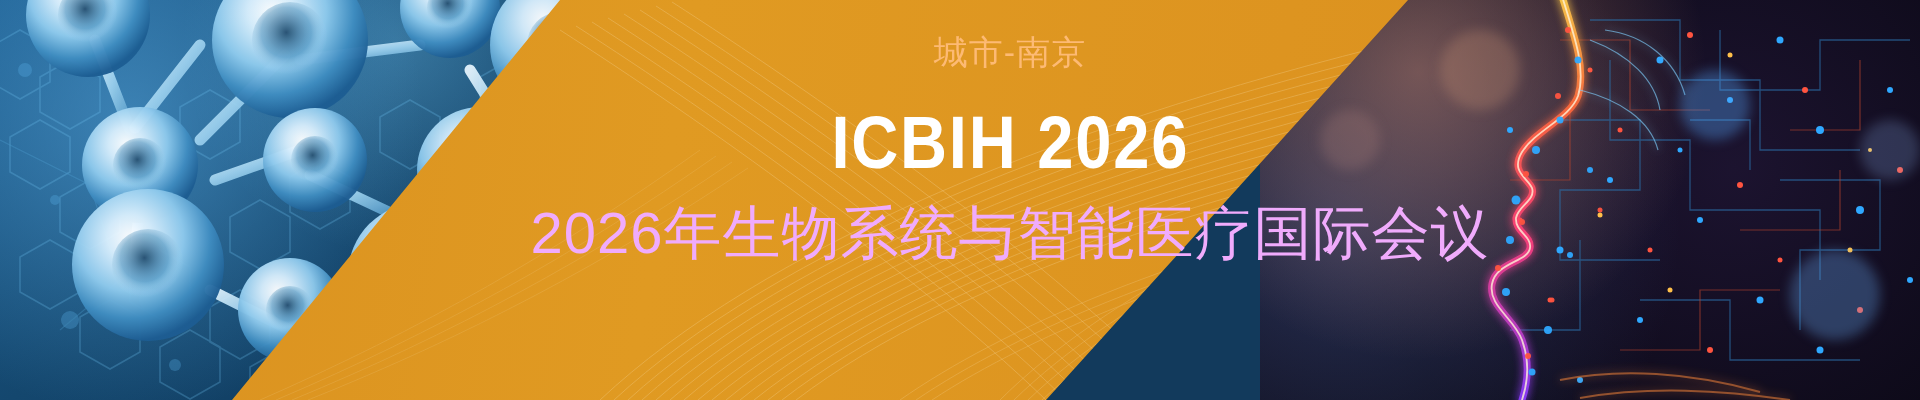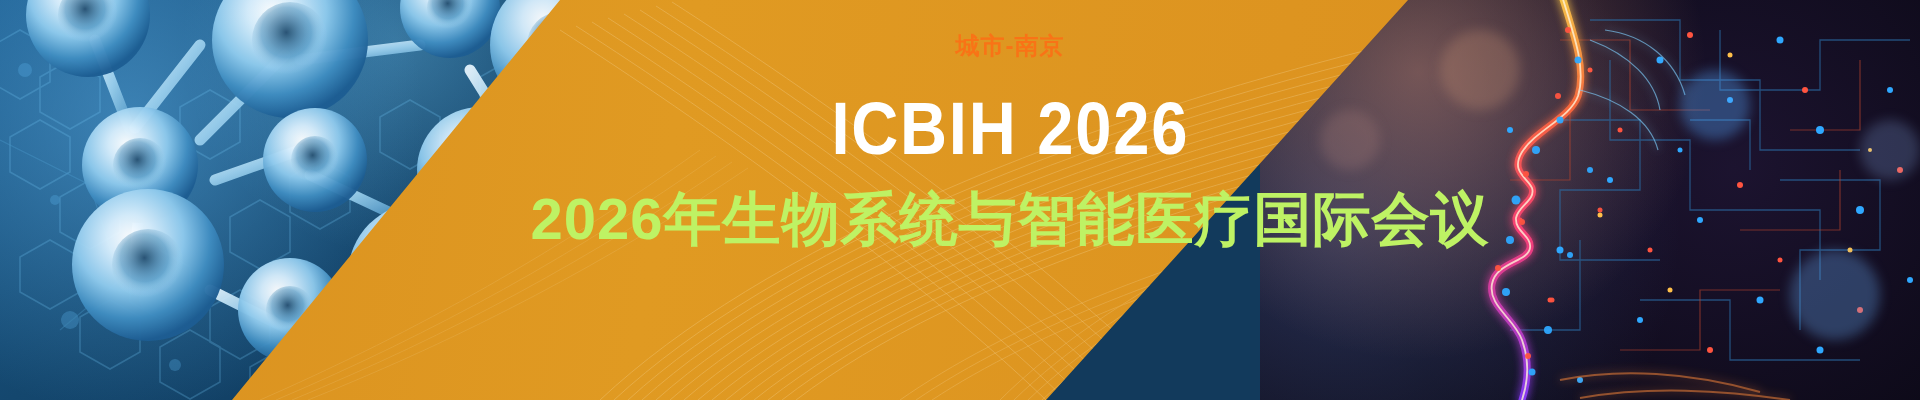--- a/index.html
+++ b/index.html
@@ -48,34 +48,34 @@
   .band-lines{position:absolute;inset:0;opacity:.55;}
 
   
   .text-wrap{
     position:absolute;left:0;top:0;width:1920px;height:400px;
     display:flex;flex-direction:column;align-items:center;
     padding-top:30px;box-sizing:border-box;
     pointer-events:none;
   }
   .city{
-    color:#f97316;font-size:24px;font-weight:700;letter-spacing:1px;
+    color:#fdba74;font-size:34px;font-weight:400;letter-spacing:1px;
     margin-left:100px;
   }
   .acronym{
     color:#ffffff;
     font-size:74px;font-weight:700;
     letter-spacing:2px;
     margin-top:24px;margin-left:100px;
     font-family:"Liberation Sans Narrow","Liberation Sans",sans-serif;
     transform:scaleX(.88);
   }
   .cn-title{
-    color:#bef264;
-    font-size:58px;font-weight:700;letter-spacing:1px;
+    color:#f0abfc;
+    font-size:58px;font-weight:400;letter-spacing:1px;
     margin-top:10px;margin-left:100px;
     white-space:nowrap;
   }
   .en-title{
     color:#ffffff;
     font-size:31px;font-style:italic;font-weight:400;
     line-height:1.32;text-align:center;
     margin-top:12px;margin-left:100px;
     max-width:820px;
   }

